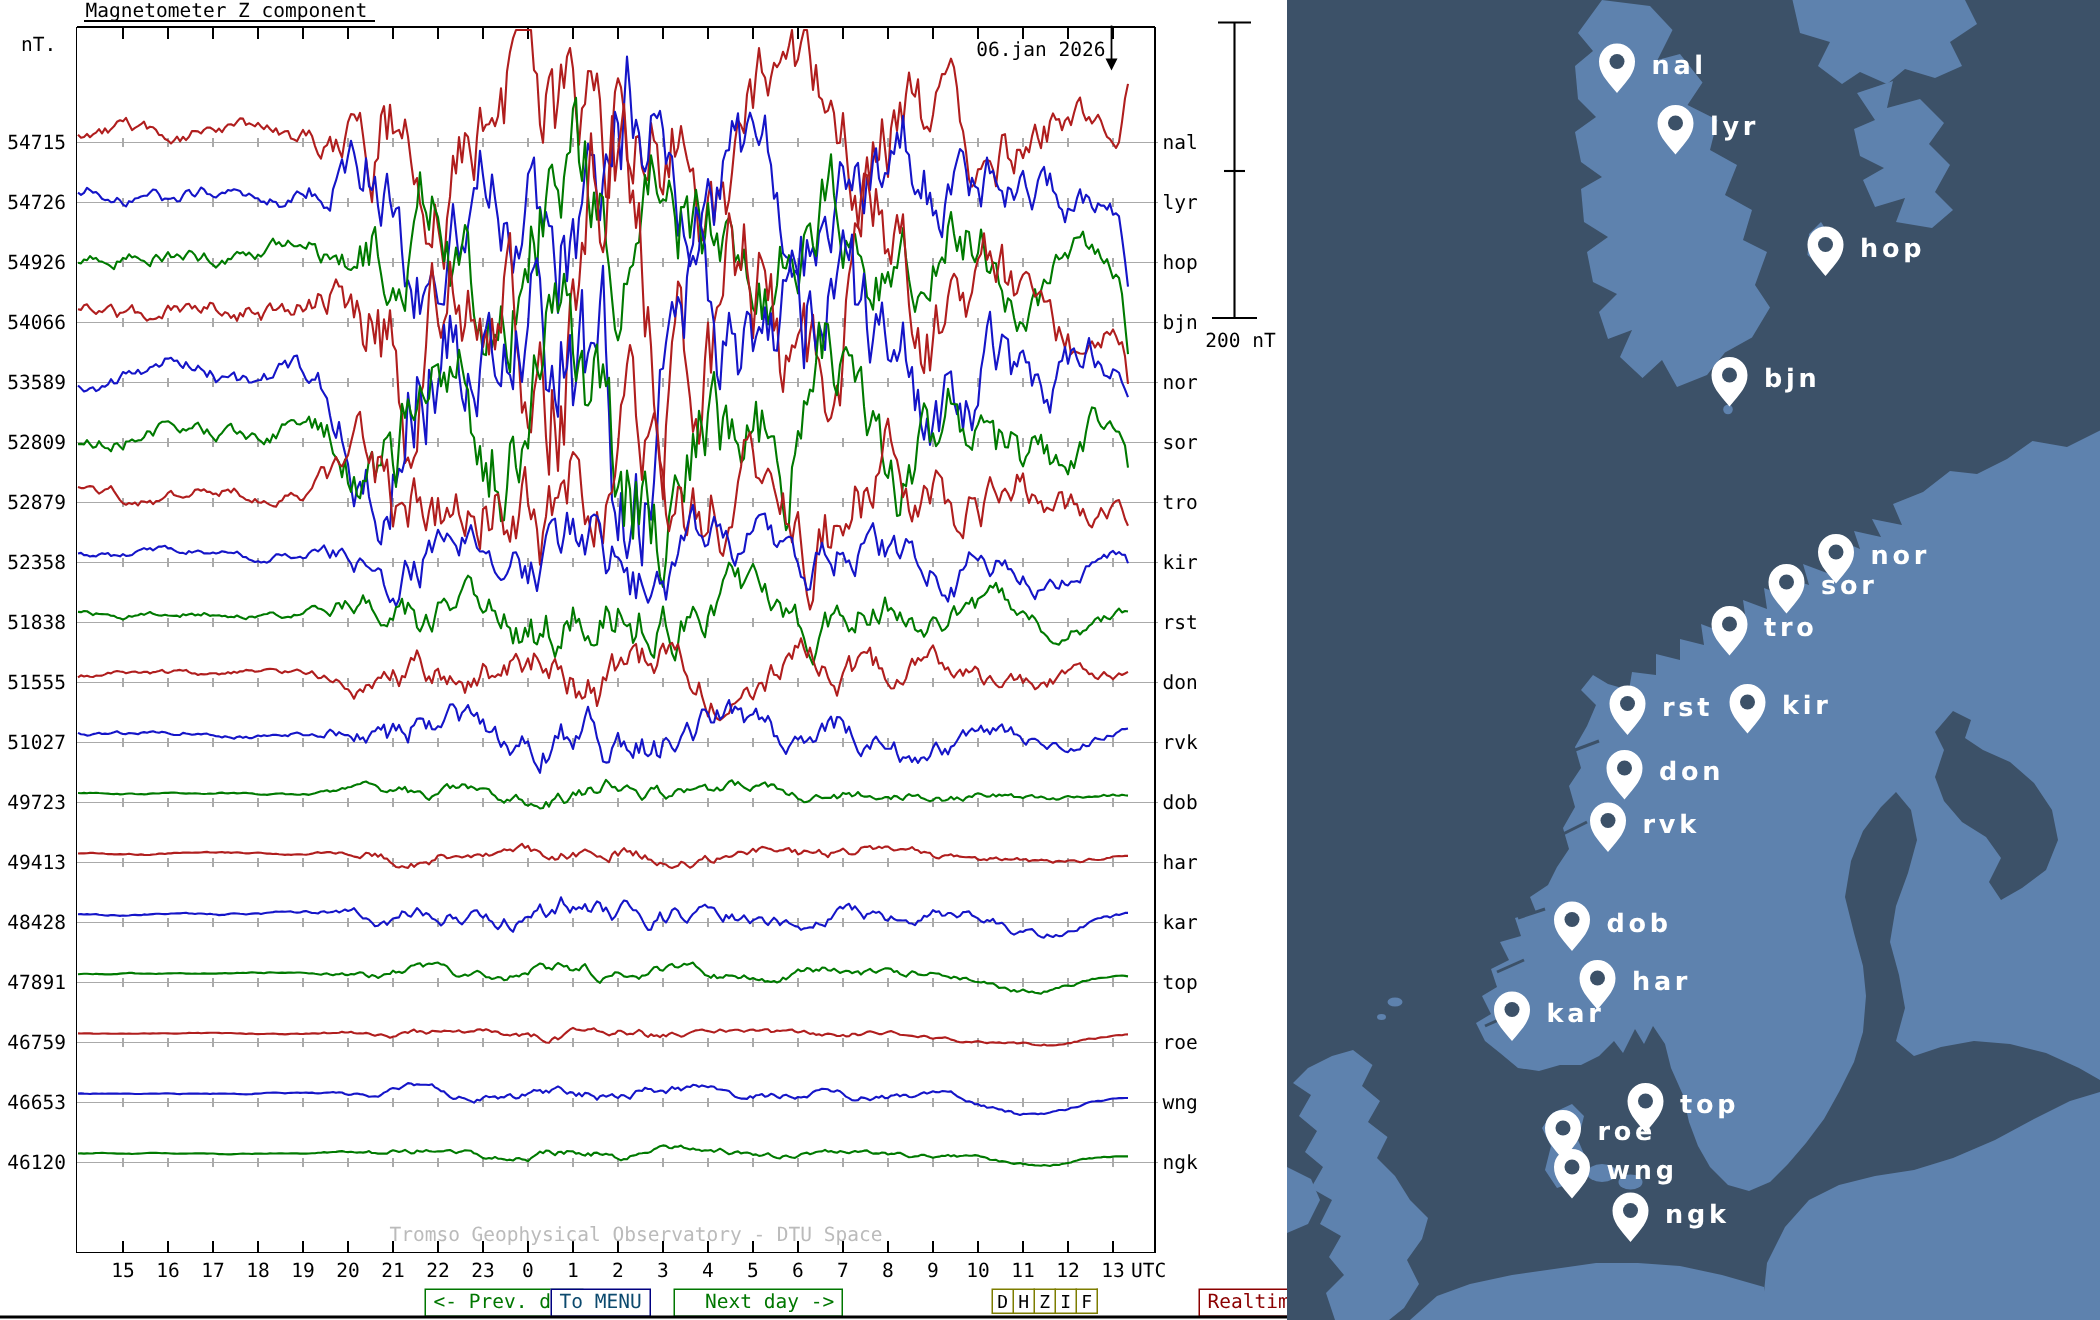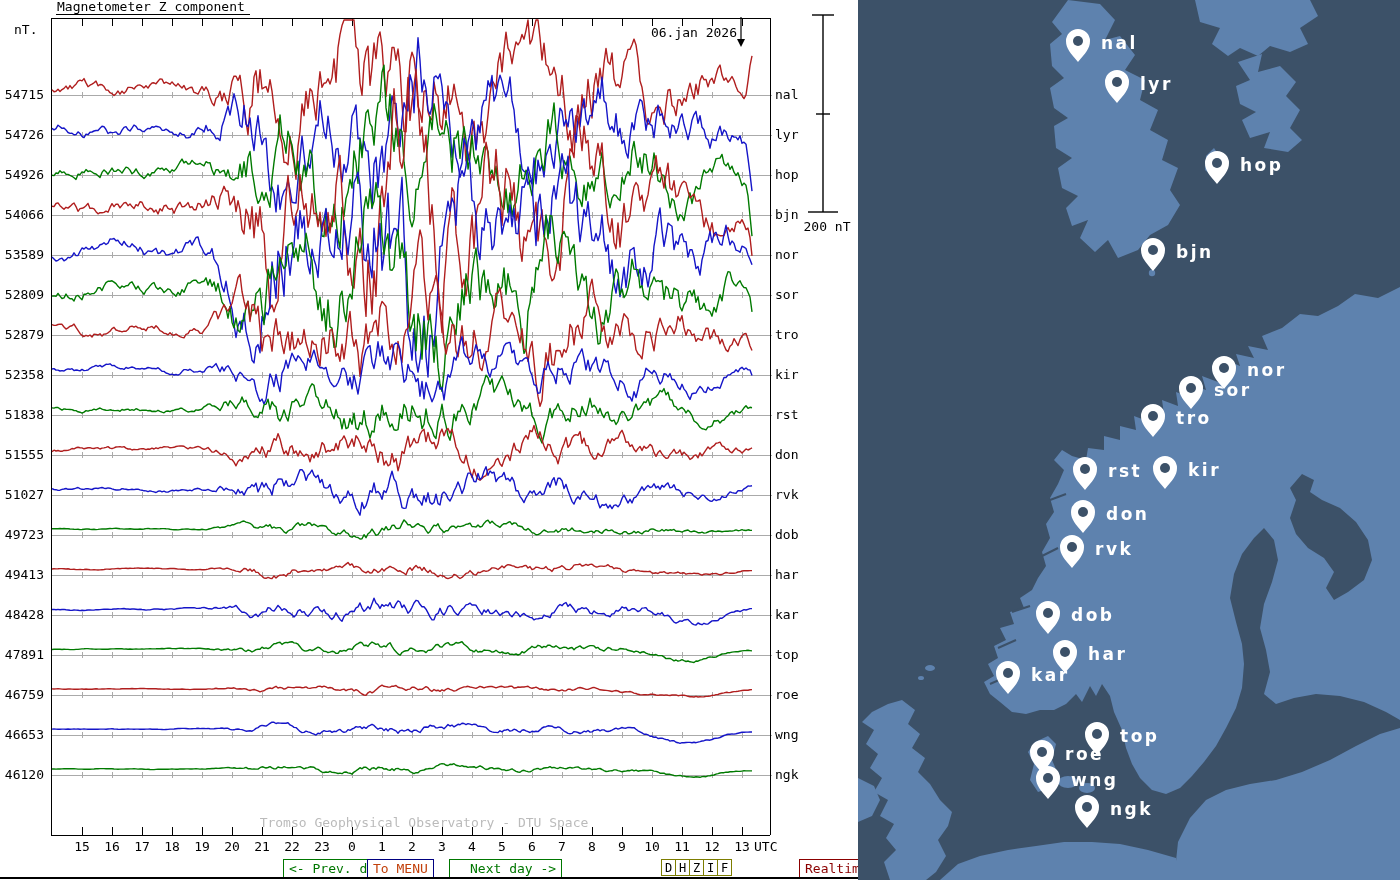--- a/index.html
+++ b/index.html
@@ -602,21 +602,21 @@
         <polyline points="52.0,488.6 54.0,489.5 56.0,489.7 58.0,490.4 60.0,490.2 62.0,489.4 64.0,489.0 66.0,488.5 68.0,489.3 70.0,489.1 72.0,489.3 74.0,488.8 76.0,488.2 78.0,487.5 80.0,488.6 82.0,489.3 84.0,489.4 86.0,488.7 88.0,488.8 90.0,489.1 92.0,489.5 94.0,488.5 96.0,488.1 98.0,488.5 100.0,487.9 102.0,487.5 104.0,488.2 106.0,488.5 108.0,487.9 110.0,488.2 112.0,488.9 114.0,489.5 116.0,490.0 118.0,490.0 120.0,489.9 122.0,488.6 124.0,489.0 126.0,489.3 128.0,489.8 130.0,489.6 132.0,489.2 134.0,489.6 136.0,489.2 138.0,489.1 140.0,489.9 142.0,490.2 144.0,490.8 146.0,490.9 148.0,491.7 150.0,490.8 152.0,491.4 154.0,491.9 156.0,492.5 158.0,491.3 160.0,490.9 162.0,491.9 164.0,491.2 166.0,492.1 168.0,492.1 170.0,491.2 172.0,490.3 174.0,490.8 176.0,490.2 178.0,490.7 180.0,490.3 182.0,489.8 184.0,489.9 186.0,490.2 188.0,490.7 190.0,490.1 192.0,490.8 194.0,489.3 196.0,488.8 198.0,488.3 200.0,489.0 202.0,490.1 204.0,490.2 206.0,490.2 208.0,489.4 210.0,490.3 212.0,491.2 214.0,491.1 216.0,491.7 218.0,488.5 220.0,486.4 222.0,487.8 224.0,490.3 226.0,488.1 228.0,489.4 230.0,490.1 232.0,490.0 234.0,491.4 236.0,494.1 238.0,489.4 240.0,492.9 242.0,491.6 244.0,495.1 246.0,490.9 248.0,487.7 250.0,487.4 252.0,484.7 254.0,486.5 256.0,483.1 258.0,491.9 260.0,487.5 262.0,482.5 264.0,487.0 266.0,483.3 268.0,487.8 270.0,489.8 272.0,495.0 274.0,485.0 276.0,483.4 278.0,479.2 280.0,478.9 282.0,479.2 284.0,485.7 286.0,480.7 288.0,486.1 290.0,486.3 292.0,484.1 294.0,484.8 296.0,480.5 298.0,475.0 300.0,469.7 302.0,469.6 304.0,472.5 306.0,480.4 308.0,475.2 310.0,473.2 312.0,470.0 314.0,475.3 316.0,477.4 318.0,475.2 320.0,482.5 322.0,479.5 324.0,487.3 326.0,488.1 328.0,487.6 330.0,484.5 332.0,492.8 334.0,497.9 336.0,494.5 338.0,497.5 340.0,503.3 342.0,500.7 344.0,497.1 346.0,497.4 348.0,490.9 350.0,495.6 352.0,494.2 354.0,501.3 356.0,507.8 358.0,511.2 360.0,515.2 362.0,502.4 364.0,508.5 366.0,505.7 368.0,499.3 370.0,490.6 372.0,492.2 374.0,482.9 376.0,492.8 378.0,491.4 380.0,494.0 382.0,499.3 384.0,490.7 386.0,492.5 388.0,486.9 390.0,478.0 392.0,471.2 394.0,478.9 396.0,481.8 398.0,491.9 400.0,498.0 402.0,507.7 404.0,508.4 406.0,508.1 408.0,498.8 410.0,494.5 412.0,488.6 414.0,497.6 416.0,494.2 418.0,499.9 420.0,501.5 422.0,505.2 424.0,495.6 426.0,501.9 428.0,492.8 430.0,502.4 432.0,504.1 434.0,502.5 436.0,494.1 438.0,503.6 440.0,504.9 442.0,494.1 444.0,491.9 446.0,494.1 448.0,498.6 450.0,501.0 452.0,497.0 454.0,491.2 456.0,487.3 458.0,481.9 460.0,487.1 462.0,493.5 464.0,488.6 466.0,479.7 468.0,473.1 470.0,473.1 472.0,475.8 474.0,481.6 476.0,481.7 478.0,473.5 480.0,479.5 482.0,477.5 484.0,471.3 486.0,466.7 488.0,475.3 490.0,471.0 492.0,473.0 494.0,472.2 496.0,481.5 498.0,478.4 500.0,476.8 502.0,476.2 504.0,472.4 506.0,479.5 508.0,478.3 510.0,481.1 512.0,477.3 514.0,481.4 516.0,490.8 518.0,490.7 520.0,496.3 522.0,499.1 524.0,502.6 526.0,497.8 528.0,494.7 530.0,491.1 532.0,493.0 534.0,490.8 536.0,495.2 538.0,493.7 540.0,491.4 542.0,494.7 544.0,493.8 546.0,487.5 548.0,482.4 550.0,487.3 552.0,480.7 554.0,477.7 556.0,485.1 558.0,478.1 560.0,478.2 562.0,480.7 564.0,488.5 566.0,484.4 568.0,490.8 570.0,496.0 572.0,501.3 574.0,504.1 576.0,499.2 578.0,496.8 580.0,499.3 582.0,493.4 584.0,491.0 586.0,494.3 588.0,496.5 590.0,499.1 592.0,499.2 594.0,499.2 596.0,494.9 598.0,502.2 600.0,507.9 602.0,504.8 604.0,505.3 606.0,504.1 608.0,508.0 610.0,505.1 612.0,508.6 614.0,505.4 616.0,504.9 618.0,506.8 620.0,504.1 622.0,498.4 624.0,495.0 626.0,498.9 628.0,503.0 630.0,499.3 632.0,502.9 634.0,497.8 636.0,497.0 638.0,493.8 640.0,490.4 642.0,486.8 644.0,490.4 646.0,487.6 648.0,485.6 650.0,487.5 652.0,486.9 654.0,483.8 656.0,487.9 658.0,486.2 660.0,489.4 662.0,485.4 664.0,487.1 666.0,484.5 668.0,482.9 670.0,487.9 672.0,487.3 674.0,484.8 676.0,489.5 678.0,489.7 680.0,490.9 682.0,494.4 684.0,496.5 686.0,493.1 688.0,492.5 690.0,492.6 692.0,493.7 694.0,496.1 696.0,497.3 698.0,499.3 700.0,497.2 702.0,495.3 704.0,495.4 706.0,497.9 708.0,499.6 710.0,501.0 712.0,501.4 714.0,499.2 716.0,500.5 718.0,499.8 720.0,499.6 722.0,496.3 724.0,497.4 726.0,497.3 728.0,494.2 730.0,491.9 732.0,492.6 734.0,493.0 736.0,493.2 738.0,490.6 740.0,490.7 742.0,491.0 744.0,488.8 746.0,487.6 748.0,486.0 750.0,486.1 752.0,485.7" fill="none" stroke="#1515c8" stroke-width="1.4" stroke-linejoin="round"></polyline>
         <polyline points="52.0,528.7 54.0,528.8 56.0,528.6 58.0,528.8 60.0,528.5 62.0,528.7 64.0,528.5 66.0,528.7 68.0,528.8 70.0,529.0 72.0,529.1 74.0,529.3 76.0,529.4 78.0,529.2 80.0,529.6 82.0,529.5 84.0,529.2 86.0,529.0 88.0,529.0 90.0,529.3 92.0,529.5 94.0,529.3 96.0,529.6 98.0,529.4 100.0,529.1 102.0,528.9 104.0,529.0 106.0,529.0 108.0,528.7 110.0,528.5 112.0,528.6 114.0,528.4 116.0,528.3 118.0,528.5 120.0,528.8 122.0,528.9 124.0,529.1 126.0,528.9 128.0,529.0 130.0,528.8 132.0,529.0 134.0,529.2 136.0,529.3 138.0,529.2 140.0,529.0 142.0,529.2 144.0,529.0 146.0,528.6 148.0,528.4 150.0,528.8 152.0,528.9 154.0,528.7 156.0,528.6 158.0,528.9 160.0,528.8 162.0,528.6 164.0,528.6 166.0,528.8 168.0,528.9 170.0,529.3 172.0,529.6 174.0,529.8 176.0,529.7 178.0,529.9 180.0,529.6 182.0,529.3 184.0,529.1 186.0,529.0 188.0,528.9 190.0,529.4 192.0,529.5 194.0,529.3 196.0,529.6 198.0,529.8 200.0,529.8 202.0,529.3 204.0,529.6 206.0,529.9 208.0,529.3 210.0,528.8 212.0,528.1 214.0,527.5 216.0,527.4 218.0,526.8 220.0,527.8 222.0,527.1 224.0,527.3 226.0,526.5 228.0,525.4 230.0,525.9 232.0,524.8 234.0,524.7 236.0,523.7 238.0,522.9 240.0,522.7 242.0,521.5 244.0,521.0 246.0,522.1 248.0,522.7 250.0,523.3 252.0,524.8 254.0,527.2 256.0,527.7 258.0,528.1 260.0,526.7 262.0,527.4 264.0,526.7 266.0,524.9 268.0,526.3 270.0,524.6 272.0,528.1 274.0,527.0 276.0,528.1 278.0,527.6 280.0,527.6 282.0,529.4 284.0,531.9 286.0,533.3 288.0,531.0 290.0,529.9 292.0,529.3 294.0,526.7 296.0,524.4 298.0,522.7 300.0,525.4 302.0,523.7 304.0,525.3 306.0,524.9 308.0,522.8 310.0,523.0 312.0,525.5 314.0,524.2 316.0,525.3 318.0,526.7 320.0,525.7 322.0,525.5 324.0,525.7 326.0,526.2 328.0,529.2 330.0,530.6 332.0,533.1 334.0,533.5 336.0,535.2 338.0,533.1 340.0,533.9 342.0,531.9 344.0,529.9 346.0,532.7 348.0,533.4 350.0,536.3 352.0,537.1 354.0,535.9 356.0,537.1 358.0,537.5 360.0,539.0 362.0,538.7 364.0,534.7 366.0,537.7 368.0,533.7 370.0,532.2 372.0,529.1 374.0,532.2 376.0,535.3 378.0,534.6 380.0,531.7 382.0,528.3 384.0,530.1 386.0,526.7 388.0,529.9 390.0,529.4 392.0,525.5 394.0,525.1 396.0,528.2 398.0,528.6 400.0,528.0 402.0,523.6 404.0,519.9 406.0,522.0 408.0,524.8 410.0,524.6 412.0,527.3 414.0,526.8 416.0,524.9 418.0,523.6 420.0,525.3 422.0,526.0 424.0,527.0 426.0,530.4 428.0,533.2 430.0,531.4 432.0,528.0 434.0,525.2 436.0,525.9 438.0,523.8 440.0,528.2 442.0,530.2 444.0,532.5 446.0,530.8 448.0,530.7 450.0,527.6 452.0,526.1 454.0,526.2 456.0,528.1 458.0,526.1 460.0,526.7 462.0,526.1 464.0,525.5 466.0,524.4 468.0,524.0 470.0,523.1 472.0,526.5 474.0,526.6 476.0,527.1 478.0,525.0 480.0,527.0 482.0,526.3 484.0,523.4 486.0,521.2 488.0,520.2 490.0,523.2 492.0,521.3 494.0,523.3 496.0,525.0 498.0,526.1 500.0,527.3 502.0,525.0 504.0,523.7 506.0,523.8 508.0,522.5 510.0,521.6 512.0,524.4 514.0,522.9 516.0,523.1 518.0,525.8 520.0,526.2 522.0,526.7 524.0,529.3 526.0,530.1 528.0,528.5 530.0,530.3 532.0,532.6 534.0,533.2 536.0,534.8 538.0,534.6 540.0,533.7 542.0,531.7 544.0,530.0 546.0,531.0 548.0,532.1 550.0,531.9 552.0,531.9 554.0,531.9 556.0,529.9 558.0,532.2 560.0,531.0 562.0,528.6 564.0,529.3 566.0,528.6 568.0,530.9 570.0,530.1 572.0,528.0 574.0,530.3 576.0,531.1 578.0,531.1 580.0,530.7 582.0,531.9 584.0,532.9 586.0,532.6 588.0,532.3 590.0,531.4 592.0,531.3 594.0,532.7 596.0,530.6 598.0,530.9 600.0,532.4 602.0,533.3 604.0,530.8 606.0,529.4 608.0,530.6 610.0,530.5 612.0,529.9 614.0,531.8 616.0,532.5 618.0,533.4 620.0,534.2 622.0,533.4 624.0,531.8 626.0,531.8 628.0,533.8 630.0,533.7 632.0,533.0 634.0,531.2 636.0,533.0 638.0,531.6 640.0,532.8 642.0,533.9 644.0,531.8 646.0,530.8 648.0,531.4 650.0,529.5 652.0,528.9 654.0,529.3 656.0,530.4 658.0,531.1 660.0,531.0 662.0,529.5 664.0,531.0 666.0,529.7 668.0,530.5 670.0,529.8 672.0,530.2 674.0,529.4 676.0,531.3 678.0,531.3 680.0,531.4 682.0,532.1 684.0,531.0 686.0,530.5 688.0,530.0 690.0,531.5 692.0,531.7 694.0,531.0 696.0,531.6 698.0,532.7 700.0,532.8 702.0,532.1 704.0,533.1 706.0,532.9 708.0,532.0 710.0,531.2 712.0,530.7 714.0,531.2 716.0,531.6 718.0,531.0 720.0,531.3 722.0,531.8 724.0,531.4 726.0,531.1 728.0,531.3 730.0,530.9 732.0,531.1 734.0,530.6 736.0,529.9 738.0,530.7 740.0,530.4 742.0,529.7 744.0,530.3 746.0,530.5 748.0,529.8 750.0,530.2 752.0,530.4" fill="none" stroke="#007a00" stroke-width="1.4" stroke-linejoin="round"></polyline>
         <polyline points="52.0,569.0 54.0,568.8 56.0,568.9 58.0,568.8 60.0,568.6 62.0,568.6 64.0,568.8 66.0,569.0 68.0,568.8 70.0,569.2 72.0,569.4 74.0,569.3 76.0,569.6 78.0,569.6 80.0,569.4 82.0,569.6 84.0,569.5 86.0,569.2 88.0,569.5 90.0,569.8 92.0,569.9 94.0,569.6 96.0,569.9 98.0,570.0 100.0,569.9 102.0,569.7 104.0,569.5 106.0,569.1 108.0,569.1 110.0,569.3 112.0,568.9 114.0,568.9 116.0,568.6 118.0,568.5 120.0,568.7 122.0,568.4 124.0,568.4 126.0,568.3 128.0,568.5 130.0,568.3 132.0,568.4 134.0,568.3 136.0,568.1 138.0,567.9 140.0,568.3 142.0,568.3 144.0,568.4 146.0,568.2 148.0,568.0 150.0,568.4 152.0,568.2 154.0,568.6 156.0,568.3 158.0,568.2 160.0,568.4 162.0,568.7 164.0,568.9 166.0,568.9 168.0,568.7 170.0,568.5 172.0,568.4 174.0,568.5 176.0,568.8 178.0,569.1 180.0,569.1 182.0,569.3 184.0,569.2 186.0,569.5 188.0,569.7 190.0,569.9 192.0,569.7 194.0,569.9 196.0,569.7 198.0,569.6 200.0,569.5 202.0,569.7 204.0,569.8 206.0,569.5 208.0,569.1 210.0,568.5 212.0,568.1 214.0,568.7 216.0,568.4 218.0,568.1 220.0,568.0 222.0,568.7 224.0,569.1 226.0,568.3 228.0,568.3 230.0,569.2 232.0,569.9 234.0,570.3 236.0,571.1 238.0,571.4 240.0,572.1 242.0,570.4 244.0,568.5 246.0,568.8 248.0,570.7 250.0,569.1 252.0,571.2 254.0,569.6 256.0,572.3 258.0,572.4 260.0,574.7 262.0,576.1 264.0,578.0 266.0,578.3 268.0,577.4 270.0,578.2 272.0,578.6 274.0,575.9 276.0,577.9 278.0,576.2 280.0,575.2 282.0,575.1 284.0,574.8 286.0,576.2 288.0,573.8 290.0,573.3 292.0,570.3 294.0,569.9 296.0,570.4 298.0,572.2 300.0,571.8 302.0,571.2 304.0,570.7 306.0,571.0 308.0,571.6 310.0,571.0 312.0,570.2 314.0,571.5 316.0,570.2 318.0,569.6 320.0,569.7 322.0,570.9 324.0,569.0 326.0,570.5 328.0,570.0 330.0,569.0 332.0,568.0 334.0,567.6 336.0,566.2 338.0,566.8 340.0,566.3 342.0,567.5 344.0,565.7 346.0,564.1 348.0,562.5 350.0,565.2 352.0,563.9 354.0,567.3 356.0,566.4 358.0,566.9 360.0,568.0 362.0,570.6 364.0,571.8 366.0,572.9 368.0,571.2 370.0,573.1 372.0,572.7 374.0,569.3 376.0,570.6 378.0,572.5 380.0,571.1 382.0,568.6 384.0,571.0 386.0,568.8 388.0,567.6 390.0,566.3 392.0,567.3 394.0,568.2 396.0,569.6 398.0,571.2 400.0,570.8 402.0,572.1 404.0,573.2 406.0,574.8 408.0,569.7 410.0,567.7 412.0,570.4 414.0,567.5 416.0,565.4 418.0,567.8 420.0,567.3 422.0,570.3 424.0,567.5 426.0,570.6 428.0,572.5 430.0,570.2 432.0,572.9 434.0,573.2 436.0,575.1 438.0,576.8 440.0,575.2 442.0,575.8 444.0,576.3 446.0,578.0 448.0,578.6 450.0,577.9 452.0,577.2 454.0,574.5 456.0,575.1 458.0,577.0 460.0,578.5 462.0,577.4 464.0,575.4 466.0,573.4 468.0,572.9 470.0,570.6 472.0,572.8 474.0,574.6 476.0,575.2 478.0,572.3 480.0,572.6 482.0,571.5 484.0,570.7 486.0,571.3 488.0,570.9 490.0,569.6 492.0,567.9 494.0,567.9 496.0,568.4 498.0,569.5 500.0,567.9 502.0,565.9 504.0,567.8 506.0,565.7 508.0,564.6 510.0,565.0 512.0,565.7 514.0,566.1 516.0,567.3 518.0,567.6 520.0,566.9 522.0,566.8 524.0,565.8 526.0,565.4 528.0,568.0 530.0,566.6 532.0,569.6 534.0,568.9 536.0,567.1 538.0,567.4 540.0,568.1 542.0,568.6 544.0,568.2 546.0,566.6 548.0,569.1 550.0,569.7 552.0,571.4 554.0,568.5 556.0,568.4 558.0,567.6 560.0,567.0 562.0,565.7 564.0,567.3 566.0,569.3 568.0,569.6 570.0,569.5 572.0,567.9 574.0,565.2 576.0,564.6 578.0,564.6 580.0,564.0 582.0,566.0 584.0,565.5 586.0,564.4 588.0,565.4 590.0,564.4 592.0,564.3 594.0,565.9 596.0,567.0 598.0,566.7 600.0,566.1 602.0,566.1 604.0,566.4 606.0,565.9 608.0,564.7 610.0,566.5 612.0,566.8 614.0,568.7 616.0,567.9 618.0,568.3 620.0,568.6 622.0,570.9 624.0,571.9 626.0,572.3 628.0,570.9 630.0,570.2 632.0,570.2 634.0,569.5 636.0,570.9 638.0,570.4 640.0,571.1 642.0,571.3 644.0,571.5 646.0,571.4 648.0,571.6 650.0,571.3 652.0,573.1 654.0,573.3 656.0,572.8 658.0,573.5 660.0,572.1 662.0,572.3 664.0,571.6 666.0,572.8 668.0,573.5 670.0,572.6 672.0,572.9 674.0,573.1 676.0,572.8 678.0,572.0 680.0,573.2 682.0,573.0 684.0,572.7 686.0,574.2 688.0,573.6 690.0,573.4 692.0,573.6 694.0,573.1 696.0,573.5 698.0,573.4 700.0,574.3 702.0,575.2 704.0,574.2 706.0,573.9 708.0,574.2 710.0,574.5 712.0,573.7 714.0,573.6 716.0,573.5 718.0,574.2 720.0,574.8 722.0,574.5 724.0,573.4 726.0,572.5 728.0,572.9 730.0,573.2 732.0,573.3 734.0,573.2 736.0,572.9 738.0,572.0 740.0,571.8 742.0,571.0 744.0,570.8 746.0,570.7 748.0,570.8 750.0,570.6 752.0,570.6" fill="none" stroke="#b01e1e" stroke-width="1.4" stroke-linejoin="round"></polyline>
         <polyline points="52.0,609.5 54.0,609.4 56.0,609.7 58.0,609.4 60.0,609.7 62.0,609.5 64.0,609.4 66.0,609.8 68.0,610.0 70.0,610.3 72.0,610.4 74.0,610.0 76.0,610.1 78.0,610.3 80.0,610.6 82.0,610.3 84.0,610.5 86.0,610.3 88.0,610.0 90.0,609.9 92.0,610.1 94.0,610.1 96.0,609.6 98.0,609.8 100.0,609.6 102.0,609.4 104.0,609.2 106.0,609.2 108.0,609.3 110.0,609.4 112.0,609.3 114.0,609.0 116.0,609.0 118.0,608.8 120.0,608.9 122.0,608.7 124.0,608.5 126.0,609.0 128.0,609.0 130.0,609.3 132.0,609.0 134.0,609.0 136.0,609.2 138.0,609.5 140.0,609.2 142.0,609.5 144.0,609.7 146.0,610.1 148.0,609.9 150.0,609.9 152.0,609.4 154.0,609.0 156.0,608.9 158.0,609.0 160.0,609.2 162.0,609.3 164.0,609.7 166.0,609.3 168.0,609.1 170.0,608.9 172.0,608.9 174.0,609.4 176.0,608.8 178.0,608.5 180.0,608.3 182.0,608.1 184.0,607.7 186.0,607.8 188.0,607.7 190.0,607.8 192.0,607.7 194.0,607.6 196.0,608.2 198.0,608.4 200.0,608.3 202.0,607.6 204.0,607.4 206.0,608.0 208.0,608.7 210.0,608.7 212.0,609.0 214.0,607.8 216.0,607.5 218.0,608.4 220.0,608.2 222.0,607.9 224.0,607.1 226.0,608.3 228.0,607.4 230.0,606.3 232.0,607.3 234.0,606.7 236.0,605.4 238.0,608.0 240.0,610.3 242.0,612.3 244.0,612.2 246.0,613.1 248.0,615.1 250.0,617.5 252.0,617.2 254.0,615.4 256.0,614.2 258.0,616.6 260.0,614.2 262.0,612.3 264.0,611.9 266.0,611.6 268.0,607.6 270.0,608.2 272.0,610.4 274.0,611.1 276.0,608.3 278.0,605.4 280.0,607.4 282.0,610.3 284.0,608.7 286.0,609.7 288.0,612.3 290.0,613.1 292.0,614.7 294.0,617.0 296.0,615.1 298.0,610.8 300.0,609.7 302.0,612.4 304.0,611.7 306.0,614.8 308.0,616.2 310.0,613.9 312.0,611.4 314.0,608.3 316.0,607.1 318.0,606.8 320.0,610.1 322.0,611.8 324.0,609.6 326.0,613.4 328.0,614.4 330.0,617.7 332.0,619.4 334.0,617.0 336.0,612.8 338.0,616.4 340.0,619.4 342.0,621.2 344.0,616.5 346.0,614.3 348.0,614.4 350.0,611.7 352.0,611.2 354.0,611.6 356.0,607.8 358.0,606.9 360.0,602.9 362.0,608.1 364.0,611.3 366.0,609.4 368.0,606.6 370.0,609.0 372.0,603.7 374.0,598.2 376.0,602.9 378.0,604.8 380.0,608.4 382.0,604.6 384.0,606.3 386.0,604.8 388.0,605.9 390.0,602.7 392.0,607.2 394.0,607.9 396.0,603.9 398.0,600.9 400.0,602.0 402.0,607.5 404.0,605.0 406.0,608.8 408.0,613.2 410.0,611.1 412.0,607.3 414.0,603.0 416.0,600.3 418.0,600.9 420.0,604.3 422.0,606.8 424.0,606.8 426.0,609.2 428.0,612.9 430.0,616.9 432.0,619.9 434.0,619.8 436.0,614.6 438.0,613.4 440.0,608.3 442.0,613.0 444.0,615.0 446.0,611.5 448.0,606.7 450.0,605.5 452.0,607.2 454.0,611.3 456.0,613.6 458.0,615.2 460.0,611.9 462.0,609.3 464.0,607.7 466.0,604.9 468.0,604.3 470.0,603.1 472.0,605.0 474.0,604.9 476.0,605.3 478.0,608.6 480.0,611.6 482.0,614.5 484.0,610.0 486.0,612.2 488.0,609.6 490.0,613.2 492.0,613.6 494.0,612.3 496.0,610.2 498.0,612.9 500.0,615.5 502.0,613.5 504.0,612.6 506.0,611.5 508.0,611.7 510.0,614.9 512.0,616.7 514.0,614.1 516.0,611.8 518.0,613.7 520.0,616.7 522.0,614.7 524.0,613.4 526.0,615.4 528.0,616.4 530.0,617.4 532.0,617.8 534.0,619.9 536.0,618.9 538.0,618.7 540.0,618.2 542.0,618.4 544.0,615.1 546.0,616.1 548.0,616.7 550.0,617.6 552.0,613.1 554.0,612.7 556.0,609.5 558.0,606.3 560.0,604.5 562.0,605.7 564.0,603.6 566.0,602.5 568.0,606.4 570.0,604.2 572.0,606.7 574.0,609.3 576.0,612.4 578.0,609.3 580.0,609.0 582.0,607.6 584.0,608.6 586.0,607.8 588.0,609.7 590.0,613.2 592.0,613.8 594.0,610.9 596.0,612.7 598.0,613.6 600.0,613.6 602.0,613.7 604.0,613.5 606.0,615.5 608.0,615.7 610.0,616.8 612.0,613.9 614.0,613.7 616.0,610.5 618.0,611.2 620.0,609.6 622.0,606.8 624.0,608.0 626.0,607.5 628.0,610.5 630.0,610.3 632.0,608.7 634.0,608.7 636.0,610.0 638.0,611.6 640.0,610.6 642.0,608.1 644.0,607.9 646.0,607.6 648.0,610.3 650.0,611.2 652.0,612.3 654.0,614.2 656.0,615.0 658.0,613.3 660.0,614.2 662.0,612.6 664.0,615.7 666.0,615.6 668.0,615.2 670.0,617.0 672.0,619.8 674.0,622.1 676.0,623.1 678.0,622.1 680.0,620.9 682.0,621.3 684.0,620.0 686.0,619.7 688.0,619.4 690.0,621.4 692.0,623.6 694.0,624.6 696.0,625.1 698.0,623.0 700.0,624.0 702.0,624.7 704.0,623.3 706.0,624.1 708.0,624.0 710.0,622.4 712.0,620.9 714.0,620.8 716.0,620.8 718.0,620.5 720.0,618.2 722.0,618.2 724.0,616.7 726.0,614.9 728.0,613.8 730.0,612.8 732.0,612.2 734.0,612.0 736.0,611.0 738.0,610.8 740.0,611.7 742.0,610.6 744.0,609.6 746.0,610.0 748.0,609.3 750.0,608.6 752.0,608.6" fill="none" stroke="#1515c8" stroke-width="1.4" stroke-linejoin="round"></polyline>
         <polyline points="52.0,649.5 54.0,649.3 56.0,649.2 58.0,649.2 60.0,649.3 62.0,649.5 64.0,649.2 66.0,649.4 68.0,649.4 70.0,649.6 72.0,649.6 74.0,649.6 76.0,649.4 78.0,649.4 80.0,649.1 82.0,648.9 84.0,648.8 86.0,648.6 88.0,648.6 90.0,648.9 92.0,649.0 94.0,649.1 96.0,649.2 98.0,649.1 100.0,649.1 102.0,649.2 104.0,649.3 106.0,649.1 108.0,649.2 110.0,649.0 112.0,648.9 114.0,648.9 116.0,648.8 118.0,648.8 120.0,648.7 122.0,648.8 124.0,649.1 126.0,649.0 128.0,649.2 130.0,649.0 132.0,649.2 134.0,649.1 136.0,648.9 138.0,649.1 140.0,649.1 142.0,649.0 144.0,649.1 146.0,648.9 148.0,648.9 150.0,648.7 152.0,648.9 154.0,648.9 156.0,648.8 158.0,648.6 160.0,648.7 162.0,648.5 164.0,648.7 166.0,648.4 168.0,648.2 170.0,648.3 172.0,648.6 174.0,648.6 176.0,648.8 178.0,648.4 180.0,648.2 182.0,648.3 184.0,648.5 186.0,648.6 188.0,648.4 190.0,648.6 192.0,648.4 194.0,648.4 196.0,648.5 198.0,648.3 200.0,648.3 202.0,648.5 204.0,648.7 206.0,649.0 208.0,648.8 210.0,649.2 212.0,649.5 214.0,649.8 216.0,649.2 218.0,648.9 220.0,649.7 222.0,650.2 224.0,649.5 226.0,649.5 228.0,648.8 230.0,649.9 232.0,650.1 234.0,649.3 236.0,649.6 238.0,648.9 240.0,648.2 242.0,648.5 244.0,650.3 246.0,651.5 248.0,650.0 250.0,650.6 252.0,652.0 254.0,650.9 256.0,649.6 258.0,649.3 260.0,649.3 262.0,647.1 264.0,648.4 266.0,647.8 268.0,648.7 270.0,647.7 272.0,645.6 274.0,643.8 276.0,643.5 278.0,642.6 280.0,642.2 282.0,644.4 284.0,643.0 286.0,642.4 288.0,642.7 290.0,642.0 292.0,641.7 294.0,642.9 296.0,643.1 298.0,644.2 300.0,646.8 302.0,649.4 304.0,650.8 306.0,651.1 308.0,650.5 310.0,649.7 312.0,650.6 314.0,649.6 316.0,648.3 318.0,647.2 320.0,648.0 322.0,649.7 324.0,651.4 326.0,651.5 328.0,652.7 330.0,652.1 332.0,651.3 334.0,651.7 336.0,653.4 338.0,653.2 340.0,650.8 342.0,651.2 344.0,650.4 346.0,651.0 348.0,649.3 350.0,648.9 352.0,649.6 354.0,646.5 356.0,644.7 358.0,643.6 360.0,642.3 362.0,642.8 364.0,645.6 366.0,645.2 368.0,646.4 370.0,643.7 372.0,642.0 374.0,643.1 376.0,644.4 378.0,643.9 380.0,646.7 382.0,647.0 384.0,645.9 386.0,646.9 388.0,644.2 390.0,642.7 392.0,646.3 394.0,649.5 396.0,651.7 398.0,653.9 400.0,655.3 402.0,652.5 404.0,651.3 406.0,650.8 408.0,650.5 410.0,648.2 412.0,648.3 414.0,649.3 416.0,650.9 418.0,651.3 420.0,650.8 422.0,650.6 424.0,651.1 426.0,652.6 428.0,650.4 430.0,650.3 432.0,649.5 434.0,647.1 436.0,644.8 438.0,644.5 440.0,646.7 442.0,647.1 444.0,644.9 446.0,643.3 448.0,642.6 450.0,644.7 452.0,645.0 454.0,644.1 456.0,642.5 458.0,643.2 460.0,642.5 462.0,641.7 464.0,644.3 466.0,645.7 468.0,647.6 470.0,650.0 472.0,650.6 474.0,651.9 476.0,649.9 478.0,652.1 480.0,651.5 482.0,651.8 484.0,650.0 486.0,650.4 488.0,650.4 490.0,650.8 492.0,652.1 494.0,651.8 496.0,650.3 498.0,651.8 500.0,652.8 502.0,652.0 504.0,653.0 506.0,653.5 508.0,652.7 510.0,654.4 512.0,654.1 514.0,654.7 516.0,654.0 518.0,655.0 520.0,654.2 522.0,651.7 524.0,652.9 526.0,651.3 528.0,649.4 530.0,648.2 532.0,646.3 534.0,647.5 536.0,647.2 538.0,645.3 540.0,645.9 542.0,647.7 544.0,646.4 546.0,647.1 548.0,645.1 550.0,645.2 552.0,646.8 554.0,647.1 556.0,645.8 558.0,647.2 560.0,648.6 562.0,647.9 564.0,647.2 566.0,647.4 568.0,648.8 570.0,648.0 572.0,647.5 574.0,649.7 576.0,647.8 578.0,646.9 580.0,645.9 582.0,647.6 584.0,648.5 586.0,647.3 588.0,646.4 590.0,645.6 592.0,645.6 594.0,645.9 596.0,648.0 598.0,647.4 600.0,649.4 602.0,650.2 604.0,651.1 606.0,649.2 608.0,647.5 610.0,648.1 612.0,649.6 614.0,649.9 616.0,650.2 618.0,649.9 620.0,648.5 622.0,648.7 624.0,649.0 626.0,649.1 628.0,650.3 630.0,650.7 632.0,651.2 634.0,652.2 636.0,651.1 638.0,651.7 640.0,653.0 642.0,652.0 644.0,651.8 646.0,653.1 648.0,653.9 650.0,654.5 652.0,654.7 654.0,655.0 656.0,654.5 658.0,655.6 660.0,655.6 662.0,655.6 664.0,656.9 666.0,658.6 668.0,658.5 670.0,658.4 672.0,659.5 674.0,660.9 676.0,660.0 678.0,661.2 680.0,660.6 682.0,659.7 684.0,660.7 686.0,661.5 688.0,661.0 690.0,661.8 692.0,662.1 694.0,662.5 696.0,661.0 698.0,661.2 700.0,660.2 702.0,659.6 704.0,658.7 706.0,658.6 708.0,657.4 710.0,657.0 712.0,657.1 714.0,657.3 716.0,657.1 718.0,655.8 720.0,655.0 722.0,654.0 724.0,653.9 726.0,653.5 728.0,652.6 730.0,652.7 732.0,652.1 734.0,651.9 736.0,651.8 738.0,651.7 740.0,651.3 742.0,650.9 744.0,650.6 746.0,650.5 748.0,650.3 750.0,650.6 752.0,650.9" fill="none" stroke="#007a00" stroke-width="1.4" stroke-linejoin="round"></polyline>
         <polyline points="52.0,688.9 54.0,689.0 56.0,688.9 58.0,688.8 60.0,688.9 62.0,689.1 64.0,689.2 66.0,689.2 68.0,689.0 70.0,689.0 72.0,689.1 74.0,689.2 76.0,689.2 78.0,689.2 80.0,689.1 82.0,689.0 84.0,689.2 86.0,689.0 88.0,689.2 90.0,689.2 92.0,689.2 94.0,689.0 96.0,688.8 98.0,689.0 100.0,689.1 102.0,688.9 104.0,689.0 106.0,688.9 108.0,688.8 110.0,688.8 112.0,688.9 114.0,689.0 116.0,689.1 118.0,689.1 120.0,689.0 122.0,688.8 124.0,688.8 126.0,688.6 128.0,688.7 130.0,688.7 132.0,688.5 134.0,688.8 136.0,688.7 138.0,688.6 140.0,688.5 142.0,688.5 144.0,688.5 146.0,688.6 148.0,688.8 150.0,688.7 152.0,688.7 154.0,688.7 156.0,688.8 158.0,689.0 160.0,688.9 162.0,689.1 164.0,689.3 166.0,689.1 168.0,689.0 170.0,689.3 172.0,689.4 174.0,689.3 176.0,689.3 178.0,689.2 180.0,689.2 182.0,689.0 184.0,689.2 186.0,689.4 188.0,689.4 190.0,689.6 192.0,689.4 194.0,689.2 196.0,689.2 198.0,689.1 200.0,689.3 202.0,689.3 204.0,689.1 206.0,689.2 208.0,688.9 210.0,688.9 212.0,689.1 214.0,688.8 216.0,688.3 218.0,688.8 220.0,688.8 222.0,688.7 224.0,688.7 226.0,688.5 228.0,687.9 230.0,688.3 232.0,688.3 234.0,687.8 236.0,688.7 238.0,689.0 240.0,688.8 242.0,689.0 244.0,688.6 246.0,689.0 248.0,689.8 250.0,690.5 252.0,689.9 254.0,689.5 256.0,690.1 258.0,690.8 260.0,691.8 262.0,691.1 264.0,690.8 266.0,689.4 268.0,688.5 270.0,688.0 272.0,688.6 274.0,687.3 276.0,686.3 278.0,688.0 280.0,687.4 282.0,687.9 284.0,689.1 286.0,688.5 288.0,687.2 290.0,687.4 292.0,687.6 294.0,687.8 296.0,687.1 298.0,687.3 300.0,687.3 302.0,687.8 304.0,687.5 306.0,686.9 308.0,688.1 310.0,688.4 312.0,687.9 314.0,687.6 316.0,687.6 318.0,686.4 320.0,686.2 322.0,687.0 324.0,686.2 326.0,686.9 328.0,688.0 330.0,687.5 332.0,687.9 334.0,689.4 336.0,690.0 338.0,689.9 340.0,690.4 342.0,689.6 344.0,689.1 346.0,690.7 348.0,689.6 350.0,689.3 352.0,688.9 354.0,690.9 356.0,689.6 358.0,690.7 360.0,692.5 362.0,694.0 364.0,695.0 366.0,695.2 368.0,692.8 370.0,691.5 372.0,692.9 374.0,691.6 376.0,689.7 378.0,687.9 380.0,686.3 382.0,685.2 384.0,686.3 386.0,686.6 388.0,687.0 390.0,687.1 392.0,686.2 394.0,686.2 396.0,685.5 398.0,687.2 400.0,687.7 402.0,688.1 404.0,689.2 406.0,690.3 408.0,689.4 410.0,689.1 412.0,687.2 414.0,687.2 416.0,688.3 418.0,689.7 420.0,689.2 422.0,689.4 424.0,688.0 426.0,686.6 428.0,687.7 430.0,690.1 432.0,691.3 434.0,689.5 436.0,690.7 438.0,690.2 440.0,691.4 442.0,689.8 444.0,690.9 446.0,689.3 448.0,688.4 450.0,689.4 452.0,690.1 454.0,691.1 456.0,690.6 458.0,689.4 460.0,688.4 462.0,687.6 464.0,686.9 466.0,686.7 468.0,686.3 470.0,687.0 472.0,687.4 474.0,687.9 476.0,688.4 478.0,687.4 480.0,686.3 482.0,687.0 484.0,687.9 486.0,687.1 488.0,686.8 490.0,686.5 492.0,686.5 494.0,687.1 496.0,687.9 498.0,687.1 500.0,686.5 502.0,686.3 504.0,687.2 506.0,687.1 508.0,686.7 510.0,686.2 512.0,686.2 514.0,688.0 516.0,687.8 518.0,687.0 520.0,687.3 522.0,687.0 524.0,687.0 526.0,686.6 528.0,686.3 530.0,687.7 532.0,688.3 534.0,687.8 536.0,687.2 538.0,688.2 540.0,689.3 542.0,688.8 544.0,689.9 546.0,689.5 548.0,690.4 550.0,689.5 552.0,689.1 554.0,689.3 556.0,689.8 558.0,690.7 560.0,690.7 562.0,689.9 564.0,690.9 566.0,690.8 568.0,689.2 570.0,689.2 572.0,690.2 574.0,689.9 576.0,689.0 578.0,687.9 580.0,687.5 582.0,688.0 584.0,688.7 586.0,689.4 588.0,689.4 590.0,688.6 592.0,687.8 594.0,687.4 596.0,688.1 598.0,688.9 600.0,689.8 602.0,690.0 604.0,690.2 606.0,690.4 608.0,690.6 610.0,691.0 612.0,691.5 614.0,690.9 616.0,690.5 618.0,691.0 620.0,692.0 622.0,692.5 624.0,692.0 626.0,691.8 628.0,691.9 630.0,691.5 632.0,692.1 634.0,693.1 636.0,693.5 638.0,694.3 640.0,694.8 642.0,694.9 644.0,694.6 646.0,694.7 648.0,694.9 650.0,694.3 652.0,694.1 654.0,694.5 656.0,695.0 658.0,695.4 660.0,695.0 662.0,694.9 664.0,695.2 666.0,694.9 668.0,695.3 670.0,695.5 672.0,695.0 674.0,695.0 676.0,694.9 678.0,695.7 680.0,695.4 682.0,695.1 684.0,695.2 686.0,695.6 688.0,696.3 690.0,696.7 692.0,696.8 694.0,697.0 696.0,696.4 698.0,697.0 700.0,696.8 702.0,696.9 704.0,696.8 706.0,696.4 708.0,696.3 710.0,696.1 712.0,695.3 714.0,695.4 716.0,694.6 718.0,694.5 720.0,693.7 722.0,693.2 724.0,692.9 726.0,692.3 728.0,692.5 730.0,692.6 732.0,692.0 734.0,691.6 736.0,691.5 738.0,691.3 740.0,690.9 742.0,690.5 744.0,690.2 746.0,690.1 748.0,690.2 750.0,689.7 752.0,689.6" fill="none" stroke="#b01e1e" stroke-width="1.4" stroke-linejoin="round"></polyline>
         <polyline points="52.0,729.1 54.0,728.9 56.0,729.1 58.0,729.2 60.0,729.3 62.0,729.1 64.0,729.1 66.0,729.2 68.0,729.0 70.0,729.2 72.0,729.1 74.0,729.0 76.0,729.1 78.0,729.0 80.0,729.2 82.0,729.1 84.0,729.0 86.0,729.1 88.0,729.2 90.0,729.3 92.0,729.3 94.0,729.3 96.0,729.2 98.0,729.2 100.0,729.1 102.0,729.1 104.0,729.1 106.0,729.2 108.0,729.0 110.0,728.9 112.0,728.8 114.0,729.0 116.0,729.1 118.0,729.3 120.0,729.4 122.0,729.2 124.0,729.2 126.0,729.1 128.0,729.0 130.0,729.1 132.0,729.1 134.0,729.2 136.0,729.1 138.0,729.1 140.0,729.3 142.0,729.1 144.0,729.2 146.0,729.1 148.0,729.1 150.0,729.0 152.0,729.2 154.0,729.2 156.0,729.1 158.0,729.3 160.0,729.4 162.0,729.5 164.0,729.6 166.0,729.5 168.0,729.4 170.0,729.1 172.0,729.1 174.0,729.0 176.0,728.7 178.0,728.5 180.0,728.5 182.0,728.4 184.0,728.4 186.0,728.5 188.0,728.7 190.0,728.9 192.0,728.7 194.0,728.6 196.0,728.5 198.0,728.3 200.0,728.6 202.0,728.5 204.0,728.4 206.0,728.6 208.0,728.4 210.0,728.8 212.0,728.9 214.0,728.8 216.0,728.5 218.0,728.4 220.0,728.3 222.0,728.0 224.0,728.5 226.0,728.2 228.0,728.3 230.0,729.3 232.0,729.9 234.0,729.8 236.0,729.2 238.0,729.0 240.0,729.4 242.0,729.6 244.0,730.3 246.0,731.2 248.0,731.0 250.0,730.8 252.0,731.2 254.0,730.0 256.0,728.4 258.0,727.6 260.0,726.0 262.0,725.4 264.0,725.7 266.0,726.1 268.0,724.8 270.0,723.4 272.0,722.1 274.0,722.3 276.0,723.5 278.0,722.9 280.0,723.1 282.0,723.2 284.0,723.2 286.0,723.3 288.0,722.8 290.0,724.9 292.0,725.8 294.0,727.4 296.0,727.6 298.0,729.6 300.0,731.4 302.0,732.6 304.0,732.4 306.0,731.1 308.0,731.8 310.0,732.4 312.0,733.3 314.0,734.1 316.0,735.1 318.0,733.2 320.0,733.7 322.0,731.8 324.0,730.6 326.0,731.4 328.0,731.2 330.0,730.9 332.0,732.4 334.0,731.3 336.0,731.6 338.0,730.2 340.0,729.4 342.0,731.3 344.0,732.3 346.0,731.9 348.0,729.7 350.0,730.4 352.0,729.0 354.0,728.1 356.0,726.6 358.0,727.2 360.0,726.6 362.0,728.6 364.0,727.0 366.0,728.4 368.0,726.4 370.0,725.4 372.0,724.3 374.0,725.4 376.0,727.5 378.0,729.2 380.0,728.1 382.0,728.4 384.0,730.6 386.0,728.8 388.0,730.9 390.0,728.6 392.0,728.8 394.0,730.0 396.0,730.9 398.0,733.2 400.0,730.8 402.0,730.1 404.0,731.1 406.0,730.4 408.0,729.4 410.0,731.1 412.0,732.0 414.0,730.1 416.0,730.2 418.0,731.4 420.0,732.5 422.0,729.8 424.0,727.3 426.0,727.0 428.0,727.3 430.0,725.2 432.0,726.0 434.0,726.0 436.0,727.9 438.0,727.7 440.0,727.1 442.0,727.2 444.0,728.7 446.0,726.7 448.0,724.6 450.0,726.0 452.0,725.1 454.0,726.9 456.0,725.6 458.0,724.3 460.0,724.7 462.0,723.2 464.0,723.5 466.0,724.6 468.0,723.6 470.0,724.2 472.0,724.8 474.0,724.2 476.0,724.5 478.0,726.2 480.0,726.3 482.0,726.6 484.0,726.8 486.0,727.4 488.0,729.4 490.0,731.2 492.0,731.9 494.0,732.4 496.0,732.4 498.0,732.6 500.0,730.8 502.0,731.9 504.0,730.2 506.0,730.0 508.0,729.4 510.0,731.2 512.0,730.6 514.0,729.2 516.0,729.9 518.0,731.3 520.0,732.2 522.0,730.3 524.0,729.8 526.0,730.9 528.0,731.6 530.0,732.5 532.0,731.3 534.0,731.7 536.0,731.2 538.0,731.6 540.0,729.9 542.0,728.0 544.0,727.0 546.0,726.7 548.0,725.8 550.0,726.0 552.0,726.2 554.0,727.5 556.0,727.8 558.0,726.9 560.0,727.5 562.0,729.2 564.0,731.1 566.0,732.1 568.0,733.4 570.0,733.7 572.0,733.4 574.0,731.6 576.0,731.9 578.0,732.5 580.0,733.5 582.0,732.6 584.0,731.2 586.0,731.8 588.0,730.5 590.0,732.1 592.0,731.9 594.0,730.4 596.0,730.2 598.0,729.5 600.0,730.9 602.0,729.9 604.0,729.9 606.0,731.3 608.0,731.5 610.0,731.0 612.0,730.1 614.0,729.0 616.0,728.2 618.0,729.1 620.0,728.3 622.0,727.5 624.0,728.1 626.0,728.2 628.0,727.4 630.0,727.5 632.0,727.8 634.0,727.6 636.0,729.3 638.0,730.8 640.0,731.8 642.0,732.9 644.0,734.3 646.0,734.2 648.0,734.8 650.0,736.2 652.0,736.1 654.0,737.3 656.0,737.0 658.0,738.5 660.0,738.3 662.0,738.1 664.0,738.9 666.0,739.6 668.0,739.7 670.0,741.1 672.0,740.6 674.0,740.8 676.0,742.3 678.0,742.7 680.0,743.3 682.0,742.6 684.0,742.7 686.0,742.5 688.0,742.4 690.0,742.4 692.0,742.8 694.0,742.3 696.0,742.7 698.0,742.1 700.0,741.6 702.0,741.0 704.0,740.7 706.0,740.0 708.0,740.0 710.0,740.2 712.0,739.5 714.0,738.5 716.0,738.3 718.0,738.1 720.0,737.5 722.0,736.5 724.0,735.5 726.0,734.8 728.0,734.3 730.0,734.2 732.0,733.9 734.0,734.1 736.0,733.7 738.0,733.2 740.0,732.7 742.0,732.3 744.0,732.3 746.0,732.1 748.0,732.1 750.0,732.0 752.0,732.0" fill="none" stroke="#1515c8" stroke-width="1.4" stroke-linejoin="round"></polyline>
         <polyline points="52.0,769.0 54.0,768.9 56.0,769.1 58.0,768.9 60.0,769.0 62.0,768.9 64.0,768.7 66.0,768.7 68.0,768.6 70.0,768.7 72.0,768.8 74.0,768.8 76.0,768.9 78.0,769.1 80.0,769.1 82.0,769.1 84.0,769.2 86.0,769.1 88.0,769.3 90.0,769.2 92.0,769.1 94.0,769.0 96.0,768.8 98.0,768.7 100.0,768.6 102.0,768.6 104.0,768.6 106.0,768.7 108.0,768.8 110.0,768.7 112.0,768.8 114.0,769.0 116.0,769.1 118.0,769.2 120.0,769.1 122.0,769.1 124.0,769.1 126.0,769.0 128.0,769.0 130.0,768.9 132.0,768.9 134.0,768.8 136.0,768.9 138.0,769.1 140.0,769.0 142.0,769.0 144.0,769.2 146.0,769.4 148.0,769.3 150.0,769.5 152.0,769.6 154.0,769.6 156.0,769.4 158.0,769.3 160.0,769.2 162.0,769.1 164.0,769.2 166.0,769.2 168.0,769.3 170.0,769.1 172.0,769.0 174.0,769.1 176.0,769.2 178.0,769.2 180.0,768.9 182.0,769.0 184.0,769.0 186.0,768.9 188.0,768.9 190.0,769.0 192.0,769.0 194.0,768.9 196.0,768.8 198.0,768.9 200.0,769.1 202.0,769.0 204.0,769.1 206.0,769.0 208.0,768.8 210.0,768.8 212.0,768.5 214.0,768.5 216.0,768.1 218.0,768.4 220.0,768.2 222.0,768.0 224.0,767.9 226.0,767.6 228.0,767.4 230.0,767.8 232.0,768.1 234.0,767.8 236.0,768.2 238.0,768.4 240.0,768.2 242.0,768.4 244.0,768.1 246.0,767.4 248.0,768.7 250.0,768.7 252.0,769.1 254.0,769.0 256.0,769.1 258.0,769.1 260.0,767.7 262.0,766.8 264.0,767.3 266.0,768.0 268.0,767.5 270.0,766.6 272.0,767.8 274.0,768.9 276.0,768.8 278.0,767.0 280.0,767.6 282.0,767.8 284.0,766.7 286.0,767.4 288.0,767.7 290.0,767.8 292.0,767.5 294.0,767.6 296.0,767.4 298.0,766.9 300.0,766.7 302.0,767.7 304.0,768.8 306.0,768.0 308.0,767.6 310.0,766.8 312.0,767.0 314.0,767.2 316.0,768.9 318.0,769.4 320.0,770.8 322.0,772.1 324.0,772.5 326.0,772.0 328.0,772.4 330.0,771.3 332.0,772.4 334.0,772.5 336.0,772.9 338.0,773.5 340.0,773.1 342.0,773.7 344.0,772.2 346.0,772.0 348.0,772.9 350.0,773.2 352.0,774.2 354.0,772.1 356.0,770.8 358.0,769.4 360.0,767.7 362.0,768.8 364.0,767.1 366.0,767.2 368.0,768.7 370.0,770.1 372.0,768.1 374.0,767.8 376.0,769.2 378.0,767.3 380.0,767.5 382.0,767.6 384.0,769.1 386.0,768.7 388.0,769.8 390.0,770.4 392.0,768.8 394.0,770.4 396.0,768.6 398.0,768.4 400.0,769.5 402.0,769.9 404.0,769.2 406.0,769.8 408.0,769.7 410.0,771.6 412.0,772.6 414.0,773.6 416.0,772.7 418.0,772.8 420.0,770.9 422.0,770.4 424.0,770.0 426.0,769.0 428.0,768.8 430.0,768.5 432.0,768.6 434.0,767.8 436.0,766.2 438.0,765.3 440.0,764.1 442.0,763.6 444.0,763.9 446.0,765.3 448.0,765.5 450.0,764.3 452.0,764.5 454.0,763.7 456.0,765.2 458.0,765.7 460.0,766.3 462.0,765.6 464.0,766.5 466.0,766.5 468.0,767.4 470.0,766.9 472.0,767.0 474.0,766.7 476.0,767.9 478.0,766.9 480.0,765.8 482.0,766.9 484.0,768.3 486.0,769.5 488.0,769.0 490.0,768.0 492.0,767.6 494.0,768.9 496.0,768.5 498.0,768.3 500.0,768.8 502.0,769.9 504.0,769.6 506.0,770.6 508.0,770.3 510.0,769.6 512.0,768.8 514.0,770.2 516.0,771.4 518.0,772.0 520.0,772.3 522.0,770.8 524.0,770.3 526.0,771.1 528.0,771.7 530.0,771.9 532.0,770.8 534.0,769.4 536.0,768.8 538.0,768.4 540.0,769.5 542.0,768.8 544.0,768.0 546.0,767.7 548.0,767.6 550.0,766.6 552.0,767.8 554.0,767.4 556.0,768.1 558.0,768.5 560.0,767.4 562.0,767.9 564.0,768.4 566.0,768.8 568.0,768.0 570.0,767.4 572.0,768.0 574.0,767.6 576.0,767.1 578.0,766.9 580.0,768.2 582.0,769.1 584.0,768.9 586.0,769.1 588.0,768.3 590.0,768.5 592.0,769.7 594.0,769.1 596.0,769.3 598.0,768.6 600.0,768.5 602.0,769.5 604.0,770.6 606.0,771.5 608.0,771.3 610.0,770.9 612.0,770.8 614.0,769.9 616.0,769.9 618.0,770.6 620.0,771.2 622.0,771.8 624.0,771.3 626.0,771.1 628.0,770.5 630.0,770.7 632.0,769.9 634.0,770.9 636.0,770.2 638.0,771.2 640.0,770.7 642.0,770.5 644.0,770.2 646.0,770.5 648.0,770.5 650.0,770.1 652.0,770.4 654.0,771.1 656.0,771.4 658.0,772.0 660.0,773.2 662.0,773.3 664.0,773.2 666.0,774.3 668.0,774.1 670.0,774.3 672.0,774.9 674.0,775.5 676.0,775.9 678.0,775.6 680.0,775.4 682.0,776.0 684.0,776.1 686.0,776.7 688.0,776.6 690.0,776.9 692.0,777.0 694.0,777.2 696.0,776.7 698.0,777.0 700.0,777.3 702.0,776.6 704.0,776.5 706.0,776.7 708.0,775.9 710.0,775.7 712.0,775.3 714.0,775.0 716.0,774.1 718.0,773.6 720.0,773.0 722.0,772.6 724.0,772.7 726.0,772.1 728.0,772.3 730.0,771.8 732.0,771.7 734.0,771.6 736.0,771.2 738.0,771.4 740.0,771.4 742.0,771.1 744.0,770.8 746.0,770.9 748.0,770.9 750.0,770.9 752.0,770.9" fill="none" stroke="#007a00" stroke-width="1.4" stroke-linejoin="round"></polyline>
       </svg>
     <div class="btn btn-green" style="left: 283px; color: rgb(0, 119, 0); border-color: rgb(0, 119, 0);">&lt;- Prev. day</div>
-    <div class="btn btn-navy" style="left: 367px; color: #c2410c; border-color: rgb(0, 0, 128);">To MENU</div>
+    <div class="btn btn-navy" style="left: 367px; color: #0c4a6e; border-color: rgb(0, 0, 128);">To MENU</div>
     <div class="btn btn-green" style="left: 449px; color: rgb(0, 119, 0); border-color: rgb(0, 119, 0); padding-left: 20px;">Next day -&gt;</div>
     <div id="component-boxes">
         <div class="comp-box" style="border-color: rgb(125, 125, 0);">D</div>
         <div class="comp-box" style="border-color: rgb(125, 125, 0);">H</div>
         <div class="comp-box" style="border-color: rgb(125, 125, 0);">Z</div>
         <div class="comp-box" style="border-color: rgb(125, 125, 0);">I</div>
         <div class="comp-box" style="border-color: rgb(125, 125, 0);">F</div>
       </div>
     <div class="btn btn-red" style="left: 799px; color: rgb(139, 0, 0); border-color: rgb(139, 0, 0);">Realtime</div>
     <div id="bottom-rule"></div>

